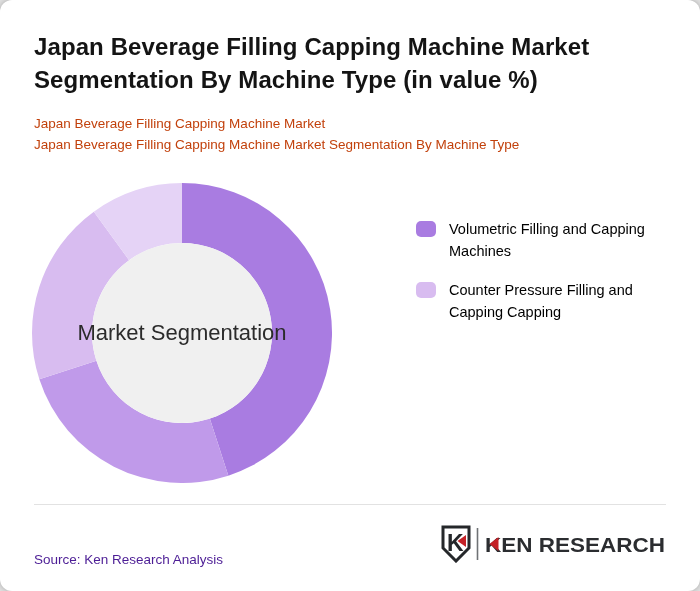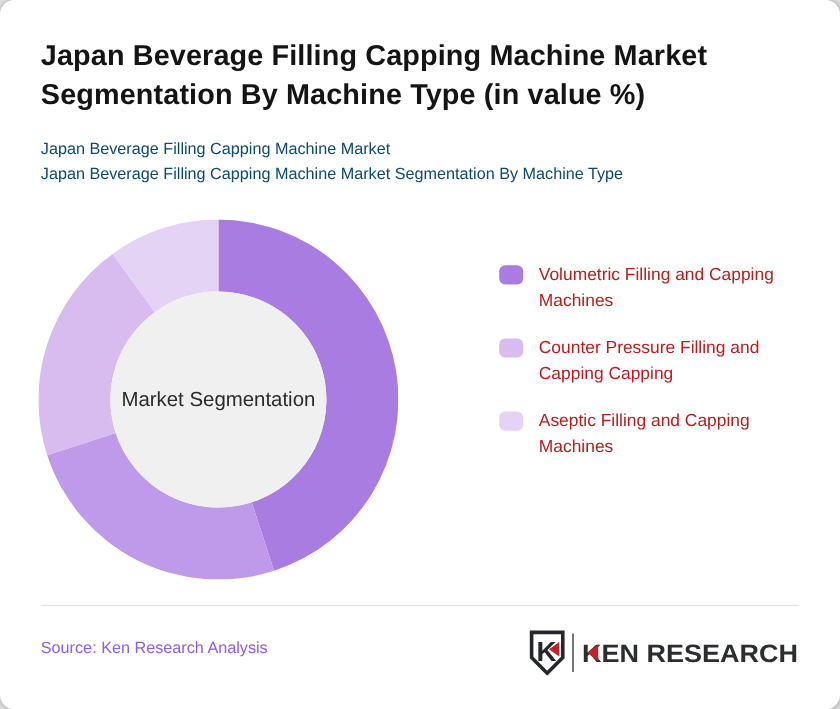--- a/index.html
+++ b/index.html
@@ -31,37 +31,37 @@
     color: #141414;
     letter-spacing: .1px;
   }
   .subtitles {
     position: absolute;
     left: 34px;
     top: 113px;
     width: 620px;
     font-size: 13.5px;
     line-height: 21px;
-    color: #0c4a6e;
+    color: #c2410c;
   }
   .donut-wrap {
     position: absolute;
     left: 32px;
     top: 183px;
     width: 300px;
     height: 300px;
   }
   .donut-wrap svg { display: block; width: 300px; height: 300px; }
   .center-label {
     position: absolute;
     inset: 0;
     display: flex;
     align-items: center;
     justify-content: center;
-    font-size: 17px;
+    font-size: 22px;
     color: #2b2b2b;
     pointer-events: none;
   }
   .legend {
     position: absolute;
     left: 416px;
     top: 218px;
     width: 250px;
   }
   .legend-item {
@@ -74,37 +74,37 @@
     flex: 0 0 auto;
     width: 20px;
     height: 16px;
     border-radius: 5px;
     margin-top: 3px;
     margin-right: 13px;
   }
   .legend-label {
     font-size: 14.5px;
     line-height: 22px;
-    color: #b91c1c;
+    color: #000000;
     width: 222px;
   }
   .divider {
     position: absolute;
     left: 34px;
     top: 504px;
     width: 632px;
     height: 1px;
     background: #e2e2e2;
   }
   .source-text {
     position: absolute;
     left: 34px;
-    top: 532px;
+    top: 552px;
     font-size: 13.5px;
-    color: #8b5cf6;
+    color: #4c1d95;
   }
   .logo {
     position: absolute;
     left: 440px;
     top: 525px;
     width: 230px;
     height: 38px;
   }
 </style>
 </head>
@@ -132,24 +132,20 @@
 
   <div class="legend">
     <div class="legend-item">
       <span class="swatch" style="background: rgb(169, 124, 225);"></span>
       <span class="legend-label">Volumetric Filling and Capping Machines</span>
     </div>
     <div class="legend-item">
       <span class="swatch" style="background: rgb(216, 188, 240);"></span>
       <span class="legend-label">Counter Pressure Filling and Capping Capping</span>
     </div>
-    <div class="legend-item">
-      <span class="swatch" style="background: rgb(229, 211, 246);"></span>
-      <span class="legend-label">Aseptic Filling and Capping Machines</span>
-    </div>
   </div>
 
   <div class="divider"></div>
 
   <div class="source-text">Source: Ken Research Analysis</div>
 
   <svg class="logo" viewBox="0 0 230 38">
     <path d="M3 2 H29 V23 L16 36 L3 23 Z" fill="#ffffff" stroke="#25272a" stroke-width="3"></path>
     <text x="7" y="26" font-size="23" font-weight="bold" fill="#25272a" font-family="Liberation Sans, sans-serif">K</text>
     <polygon points="26,10 26,22 17.5,16" fill="#c42127"></polygon>

